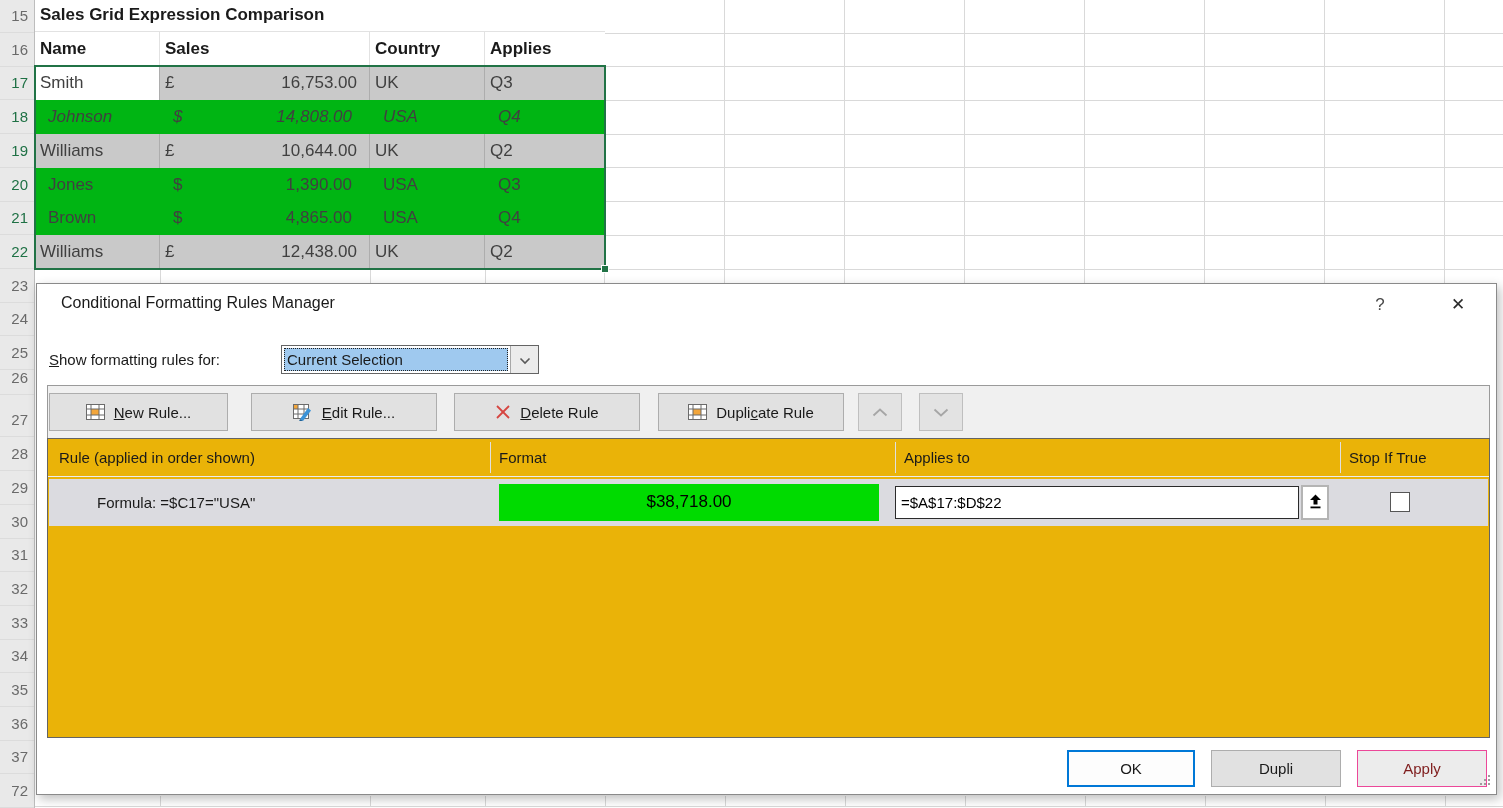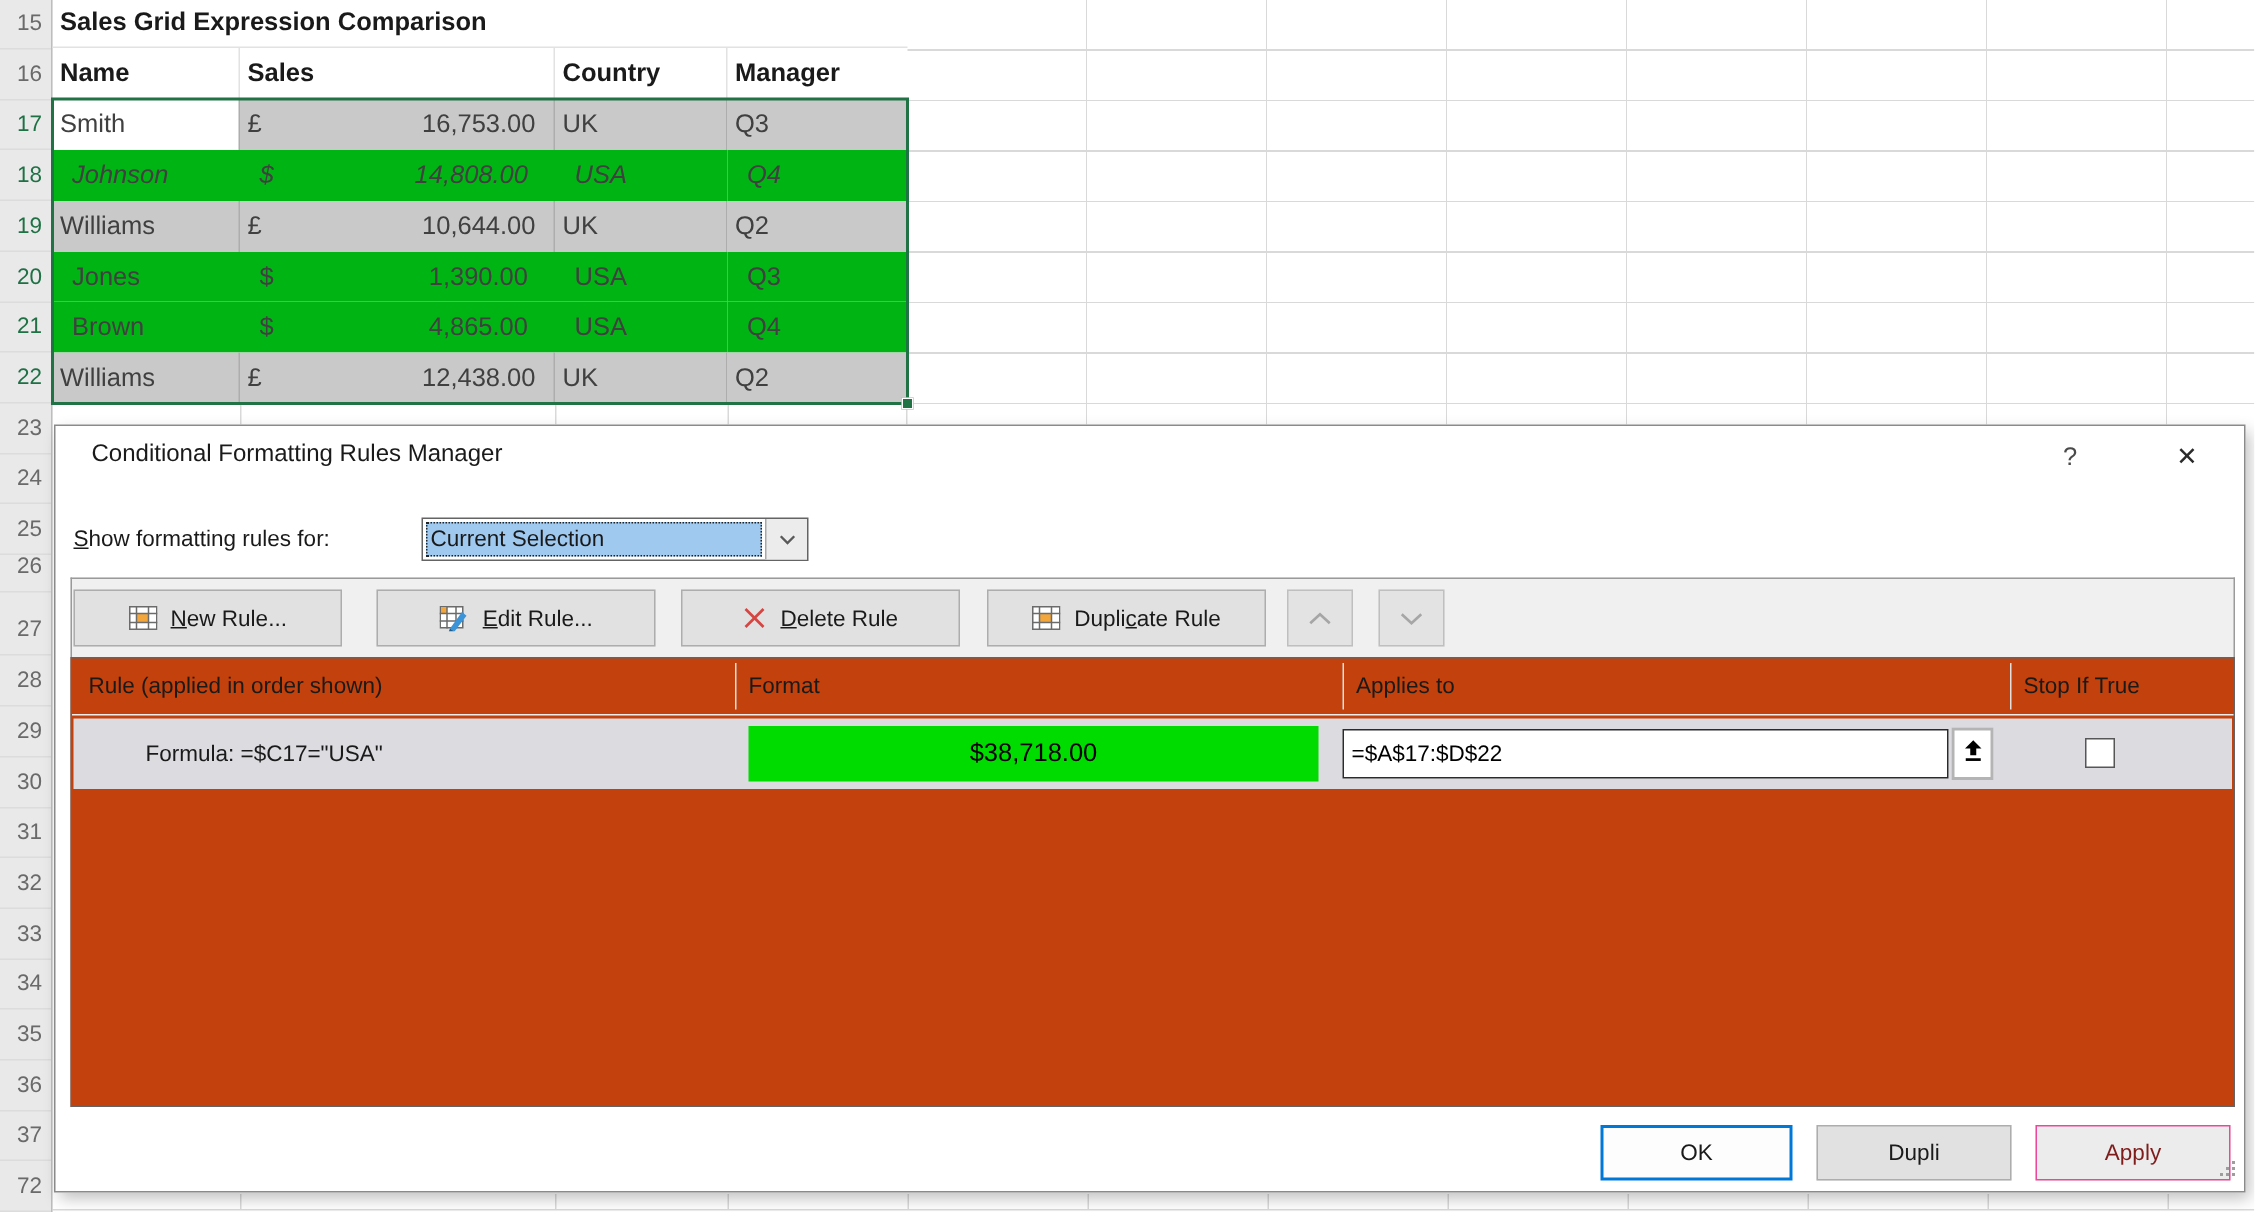--- a/index.html
+++ b/index.html
@@ -65,21 +65,21 @@
     display:flex; align-items:center; justify-content:center; }
 
   .toolbar { position:absolute; left:10px; top:101px; width:1443px; height:53px; background:#f0f0f0;
     border:1px solid #9a9a9a; border-bottom:none; }
   .tb-btn { position:absolute; top:7px; height:38px; background:#e1e1e1; border:1px solid #adadad;
     display:flex; align-items:center; justify-content:center; gap:9px; font-size:15px; color:#1a1a1a; }
   .tb-btn .ico { display:flex; align-items:center; }
   .arrow-btn { position:absolute; top:7px; width:44px; height:38px; background:#e3e3e3;
     border:1px solid #bfbfbf; display:flex; align-items:center; justify-content:center; }
 
-  .rules-list { position:absolute; left:10px; top:154px; width:1443px; height:300px; background:#c2410c;
+  .rules-list { position:absolute; left:10px; top:154px; width:1443px; height:300px; background:#eab308;
     border:1px solid #646464; }
   .list-hdr-cell { position:absolute; top:0; height:37px; line-height:37px; font-size:15px; color:#1a1a1a; }
   .hdr-sep { position:absolute; top:3px; width:1px; height:31px; background:#e0e0e0; }
   .hdr-underline { position:absolute; top:37px; left:0; width:100%; height:1px; background:#ededed; }
   .rule-row { position:absolute; left:1px; top:40px; width:1439px; height:47px; background:#dbdbe0; }
   .rule-text { position:absolute; left:48px; top:0; height:47px; line-height:47px; font-size:15px; }
   .fmt-preview { position:absolute; left:450px; top:5px; width:380px; height:37px; background:#00db00;
     color:#000; font-size:17px; text-align:center; line-height:36px; }
   .applies-input { position:absolute; left:846px; top:7px; width:404px; height:33px; background:#fff;
     border:1px solid #2b2b2b; font-family:"Liberation Sans", sans-serif; font-size:15px; padding:0 5px; color:#000; }
@@ -144,21 +144,21 @@
       <div class="rownum" style="top: 740.4px;"><span>37</span></div>
       <div class="rownum" style="top: 774.1px;"><span>72</span></div>
     </div>
 
   <div class="sheet-table">
     <div class="title-row">Sales Grid Expression Comparison</div>
     <div class="hdr-row">
       <div class="hdr-cell" style="left:0;width:125px;">Name</div>
       <div class="hdr-cell" style="left:125px;width:210px;">Sales</div>
       <div class="hdr-cell" style="left:335px;width:115px;">Country</div>
-      <div class="hdr-cell" style="left:450px;width:120px;border-right:none;">Manager</div>
+      <div class="hdr-cell" style="left:450px;width:120px;border-right:none;">Applies</div>
     </div>
     <div id="sheet-rows">
         <div class="sheet-row gray" style="top: 66px; height: 33.85px;">
       <div class="cell ca active">Smith</div>
       <div class="cell cb">
         <span>£</span>
         <span>16,753.00</span>
       </div>
       <div class="cell cc">UK</div>
       <div class="cell cd">Q3</div>

